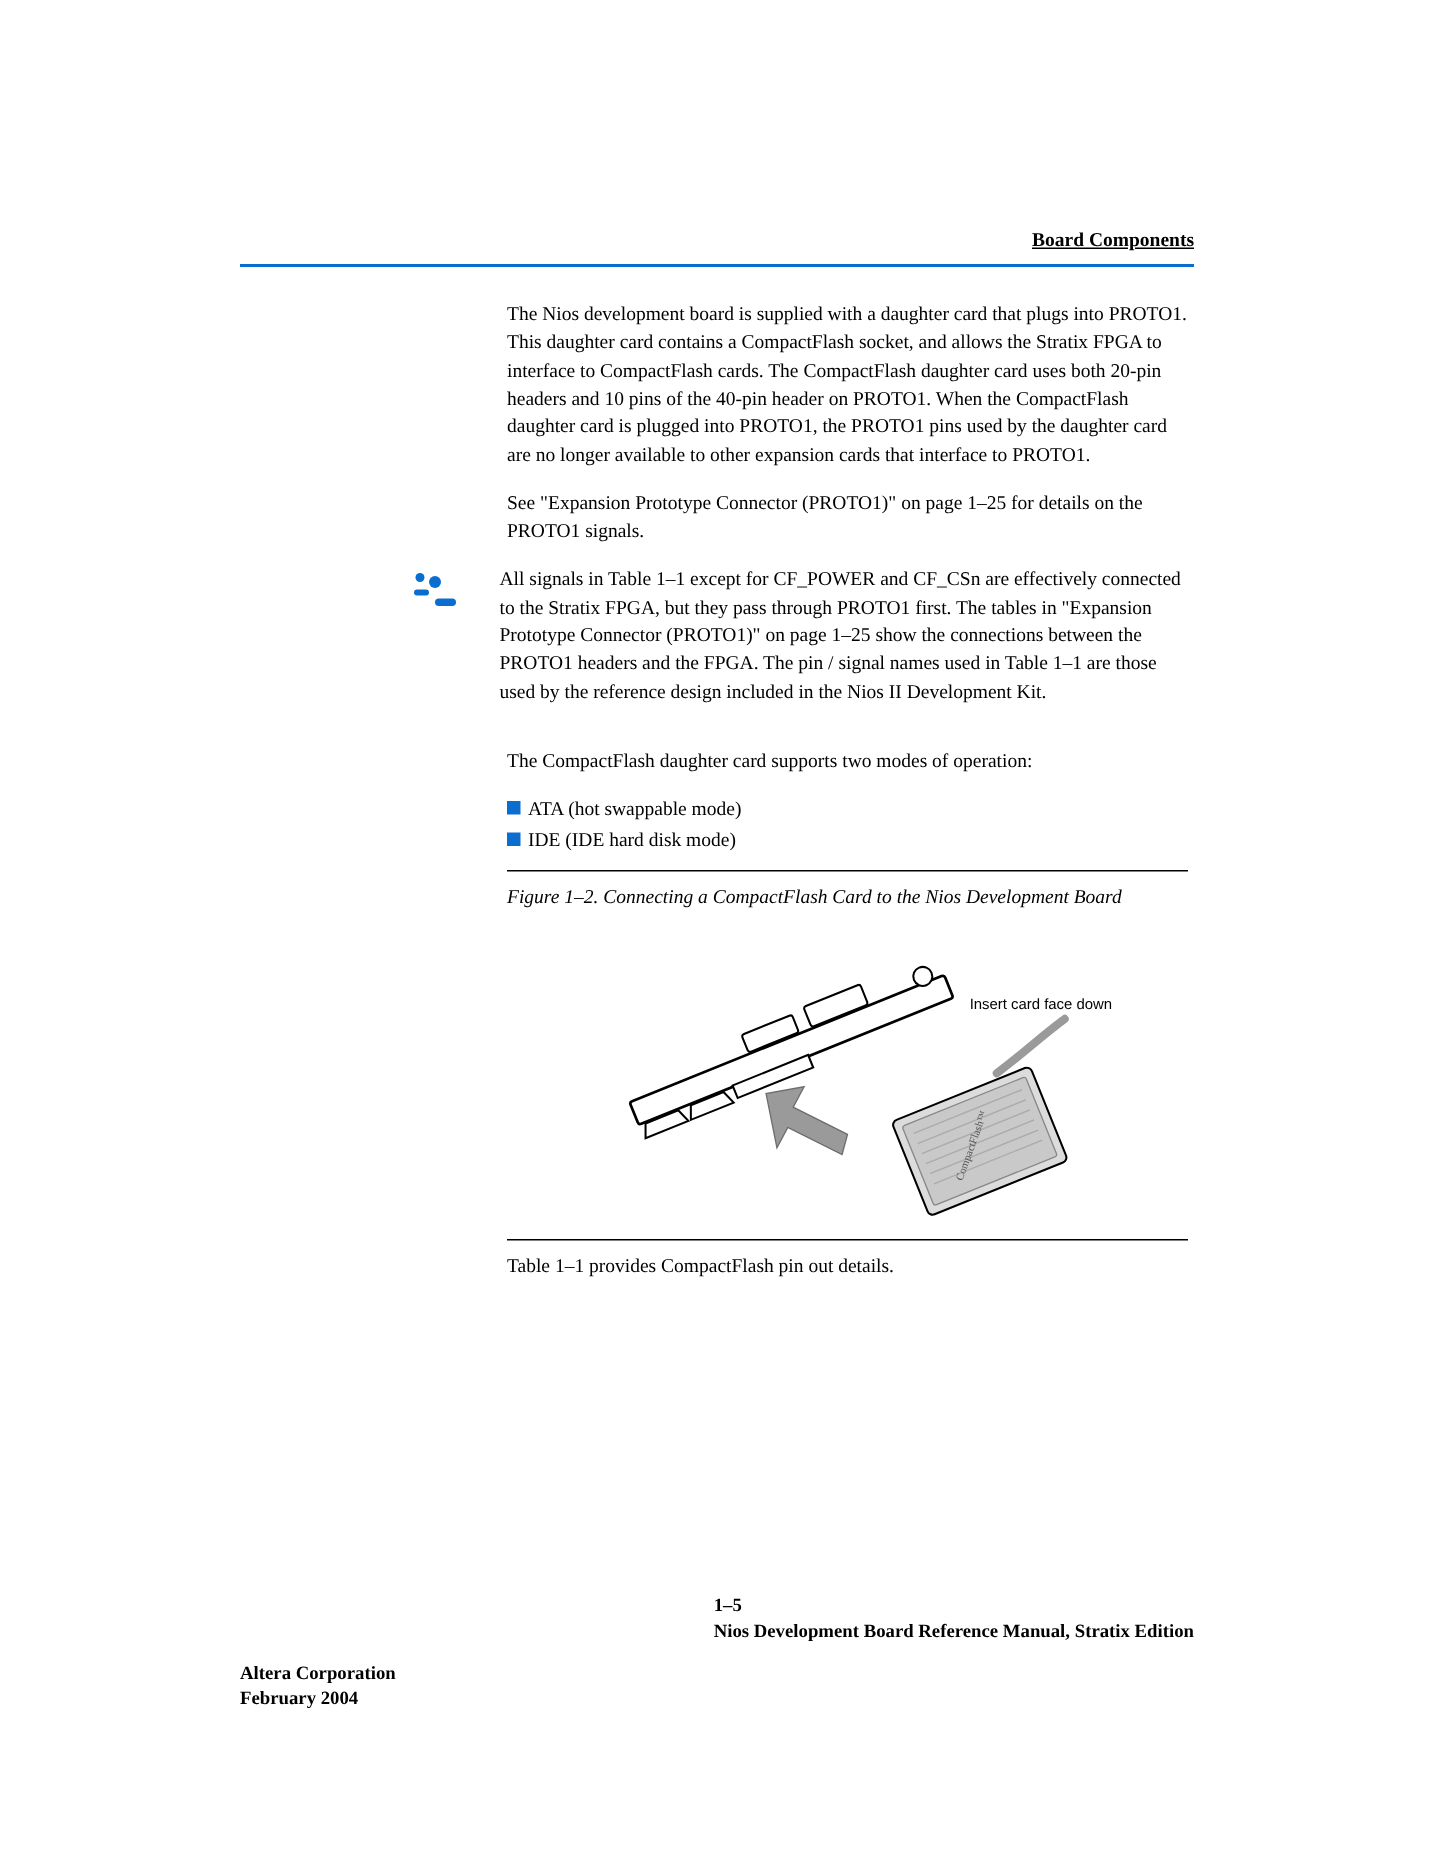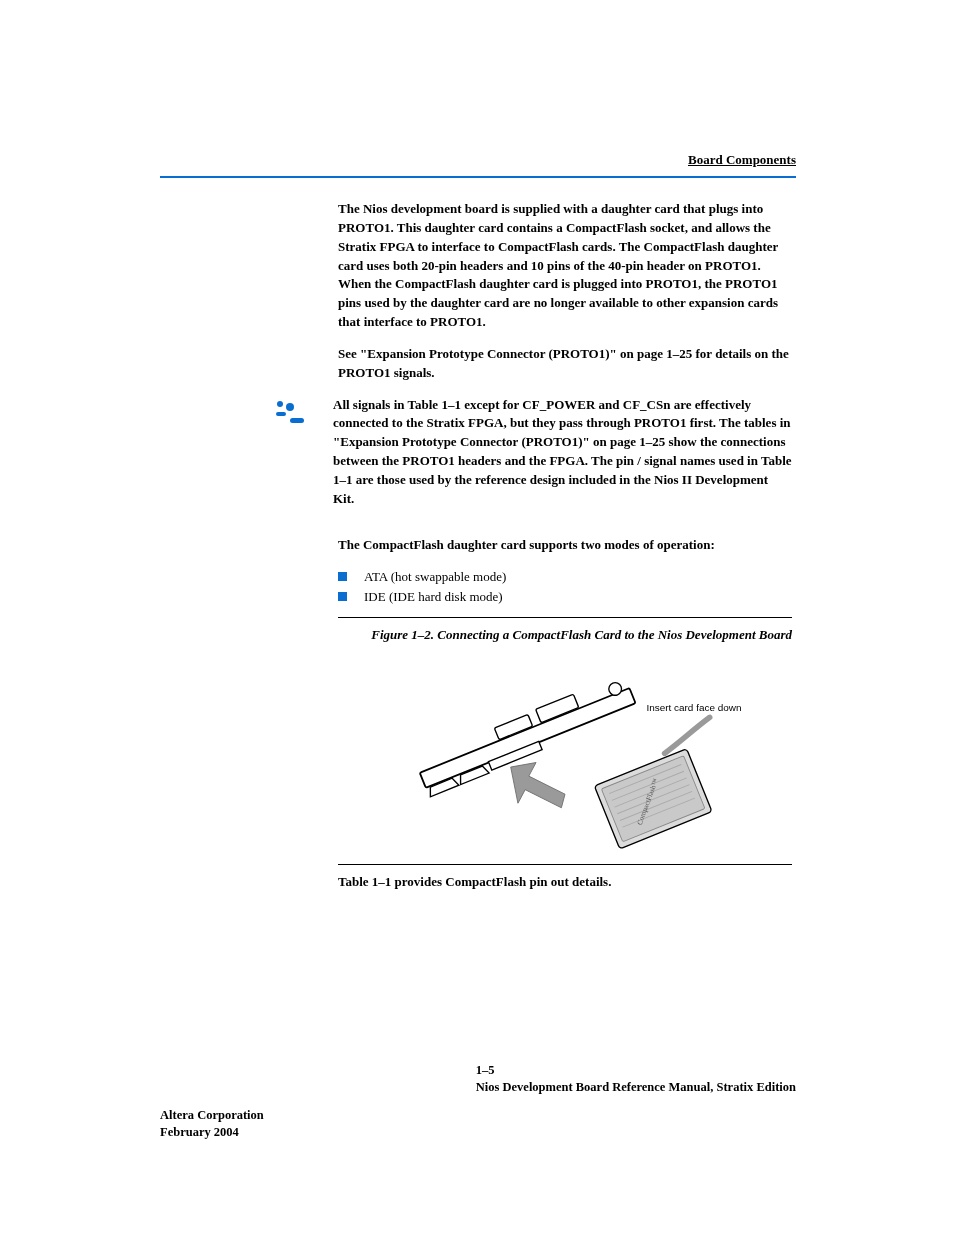--- a/index.html
+++ b/index.html
@@ -34,21 +34,21 @@
     background: #0a6ed1;
   }
   .content {
     position: absolute;
     top: 200px;
     left: 338px;
     right: 162px;
     font-size: 13px;
     line-height: 1.45;
   }
-  .content p { margin-bottom: 13px; font-weight: bold; }
+  .content p { margin-bottom: 13px; }
   .sidehead-wrap {
     position: absolute;
     left: 160px;
     top: 573px;
     width: 168px;
     font-size: 13px;
     font-weight: bold;
     line-height: 1.3;
   }
   .note-row {
@@ -62,41 +62,40 @@
     flex: 0 0 54px;
     height: 34px;
   }
   .note-text { flex: 1; }
   .bullets {
     list-style: none;
     margin: 4px 0 10px 0;
   }
   .bullets li {
     position: relative;
-    padding-left: 26px;
+    padding-left: 14px;
     margin-bottom: 2px;
   }
   .bullets li::before {
     content: "";
     position: absolute;
     left: 0;
     top: 4px;
     width: 9px;
     height: 9px;
     background: #0a6ed1;
   }
   .fig-rule {
     border-top: 1px solid #000;
     margin: 6px 0 8px 0;
   }
   .fig-caption {
     font-style: italic;
     font-size: 13px;
     margin-bottom: 6px;
-    text-align: right;
   }
   .figure-art {
     width: 100%;
     height: 200px;
     display: flex;
     justify-content: center;
     align-items: center;
   }
   .footer {
     position: absolute;

